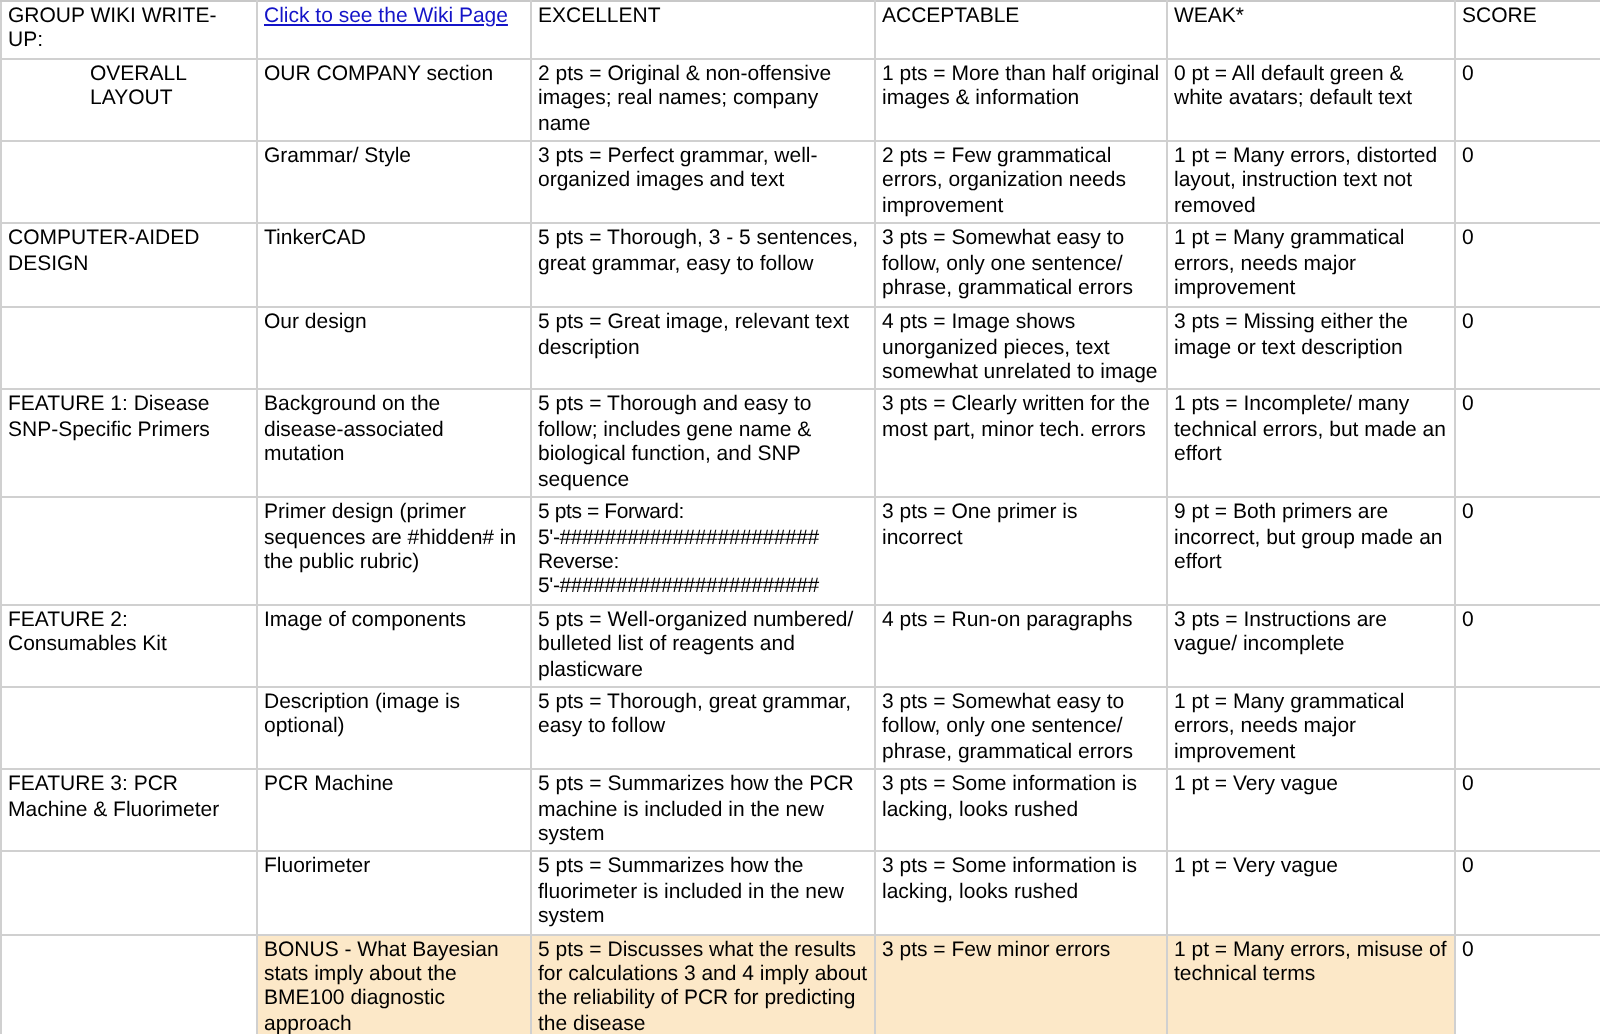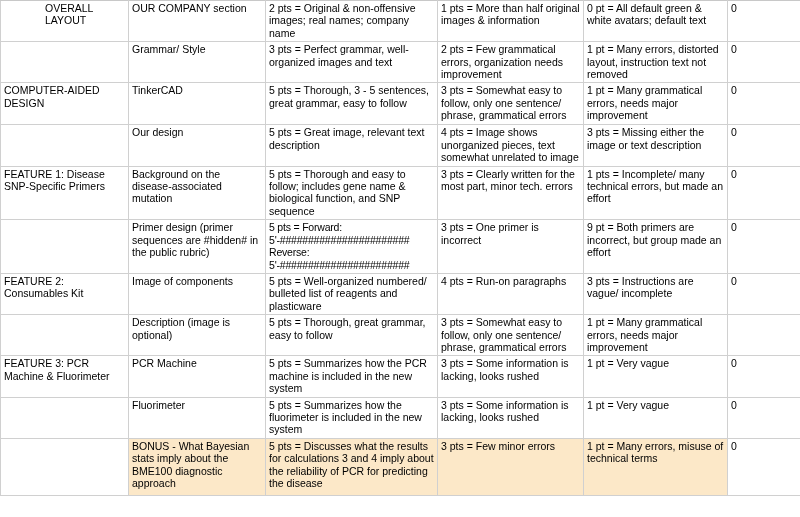--- a/index.html
+++ b/index.html
@@ -61,20 +61,28 @@
 <table class="rubric">
   <colgroup>
     <col class="c-category">
       <col class="c-item">
       <col class="c-excellent">
     <col class="c-accept">
       <col class="c-weak">
       <col class="c-score">
   </colgroup>
   <tbody id="table-body">
+      <tr class="hdr">
+        <td>GROUP WIKI WRITE-UP:</td>
+        <td><span class="wikilink">Click to see the Wiki Page</span></td>
+        <td>EXCELLENT</td>
+        <td>ACCEPTABLE</td>
+        <td>WEAK*</td>
+        <td class="score-hdr">SCORE</td>
+      </tr>
       <tr>
         <td class="bold" style="height:26px;padding-left:44px;">OVERALL LAYOUT</td>
         <td>OUR COMPANY section</td>
         <td>2 pts = Original &amp; non-offensive images; real names; company name</td>
         <td>1 pts = More than half original images &amp; information</td>
         <td>0 pt = All default green &amp; white avatars; default text</td>
         <td class="score-cell">0</td>
       </tr>
       <tr>
         <td class="bold" style="height:33px;"></td>

